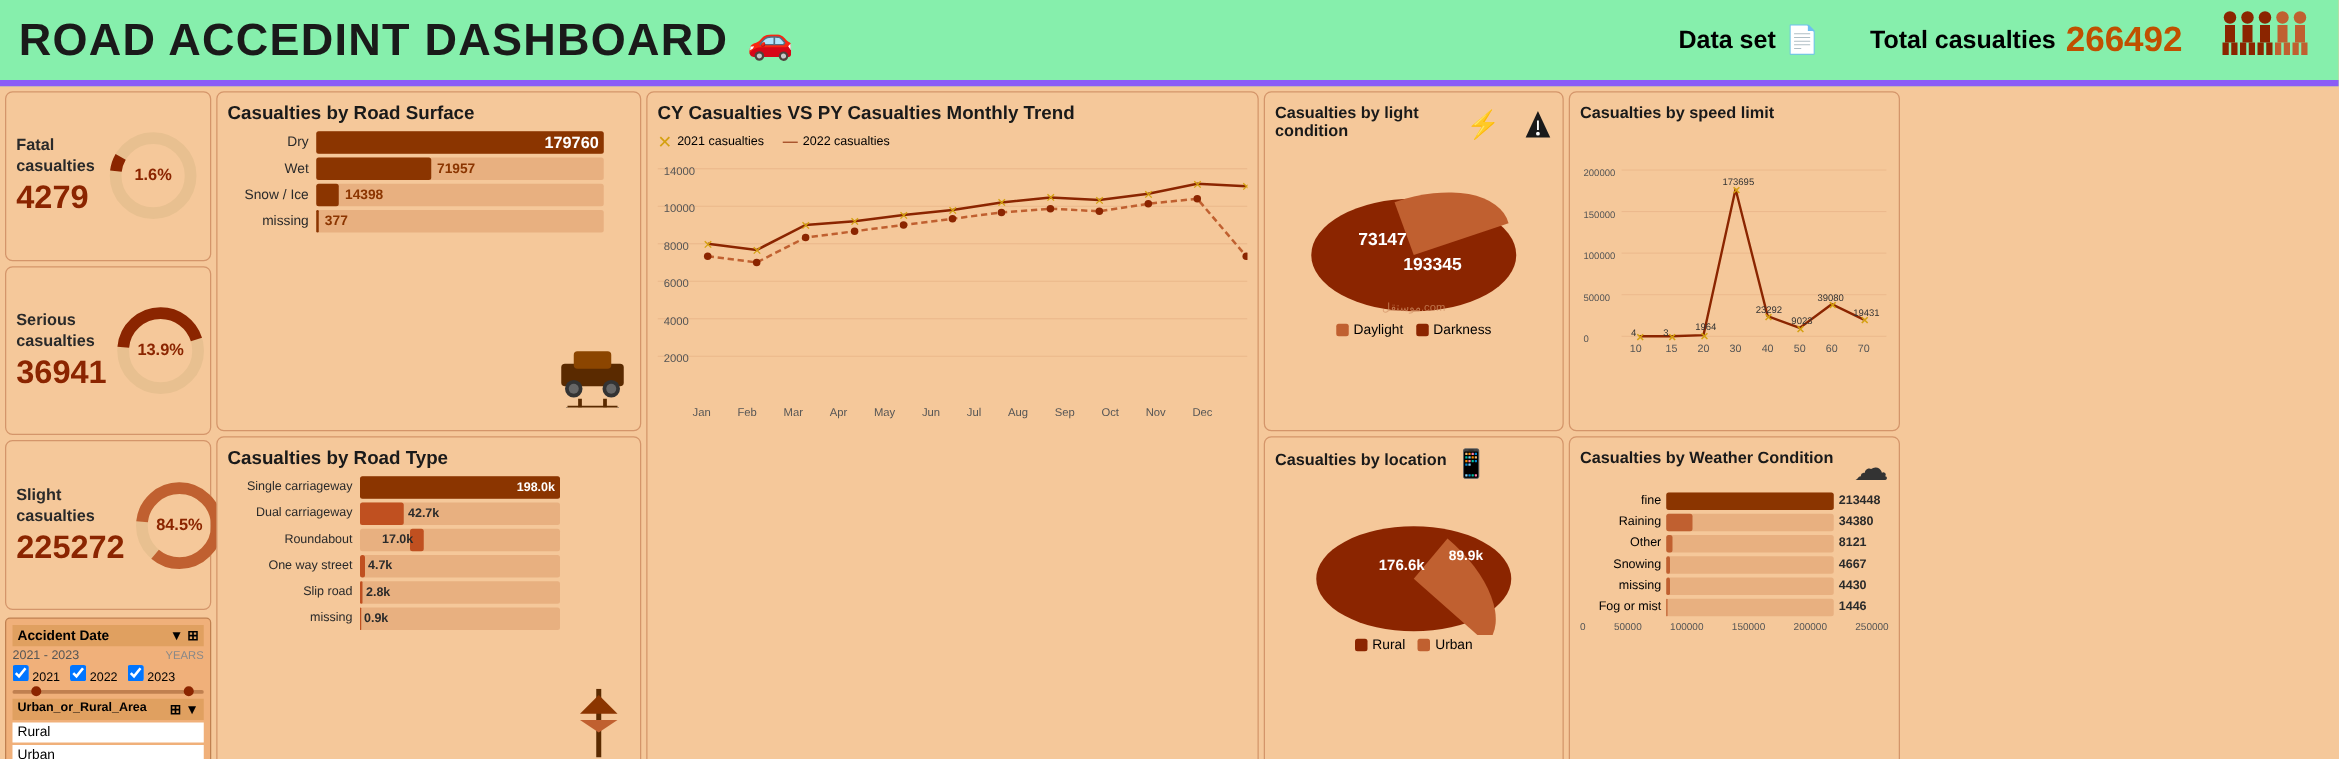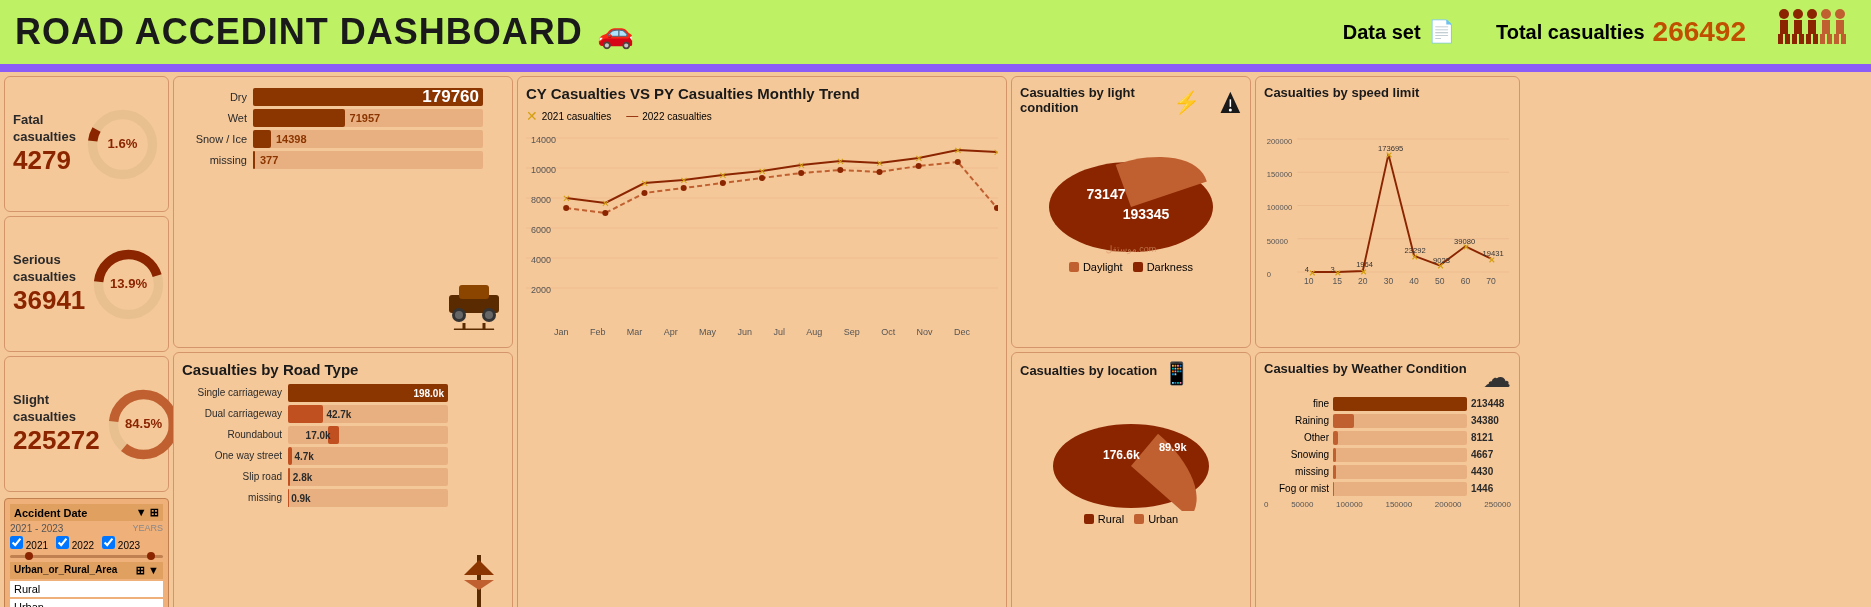--- a/index.html
+++ b/index.html
@@ -4,25 +4,25 @@
   <style>
     * { margin: 0; padding: 0; box-sizing: border-box; }
     body {
       background: #f5c89a;
       font-family: Arial, sans-serif;
       width: 1871px;
       min-height: 607px;
       overflow: hidden;
     }
     .header {
-      background: #bef264;
+      background: #86efac;
       display: flex;
       align-items: center;
       padding: 6px 15px;
-      border-bottom: 8px solid #8b5cf6;
+      border-bottom: 5px solid #8b5cf6;
     }
     .header-title {
       font-size: 36px;
       font-weight: 900;
       color: #1a1a1a;
       text-transform: uppercase;
       letter-spacing: 1px;
     }
     .header-car-icon {
       margin-left: 15px;
@@ -198,21 +198,21 @@
     .bar-fill {
       height: 100%;
       background: #8B3500;
       border-radius: 2px;
     }
     .bar-value {
       position: absolute;
       right: 4px;
       top: 50%;
       transform: translateY(-50%);
-      font-size: 17px;
+      font-size: 13px;
       font-weight: bold;
       color: white;
     }
     .bar-value-outside {
       font-size: 11px;
       font-weight: bold;
       color: #8B3500;
       white-space: nowrap;
     }
     
@@ -375,20 +375,21 @@
         <span>⊞ ▼</span>
       </div>
       <div class="filter-area-item" style="font-size:11px;">Rural</div>
       <div class="filter-area-item" style="font-size:11px;">Urban</div>
     </div>
   </div>
 
   <div class="mid-col">
 
     <div class="chart-card" style="flex:1;">
+      <div class="chart-title">Casualties by Road Surface</div>
       <div>
         <div class="bar-row">
           <span class="bar-label">Dry</span>
           <div class="bar-track" style="max-width:230px;">
             <div class="bar-fill" style="width:100%;"></div>
             <span class="bar-value">179760</span>
           </div>
         </div>
         <div class="bar-row">
           <span class="bar-label">Wet</span>

